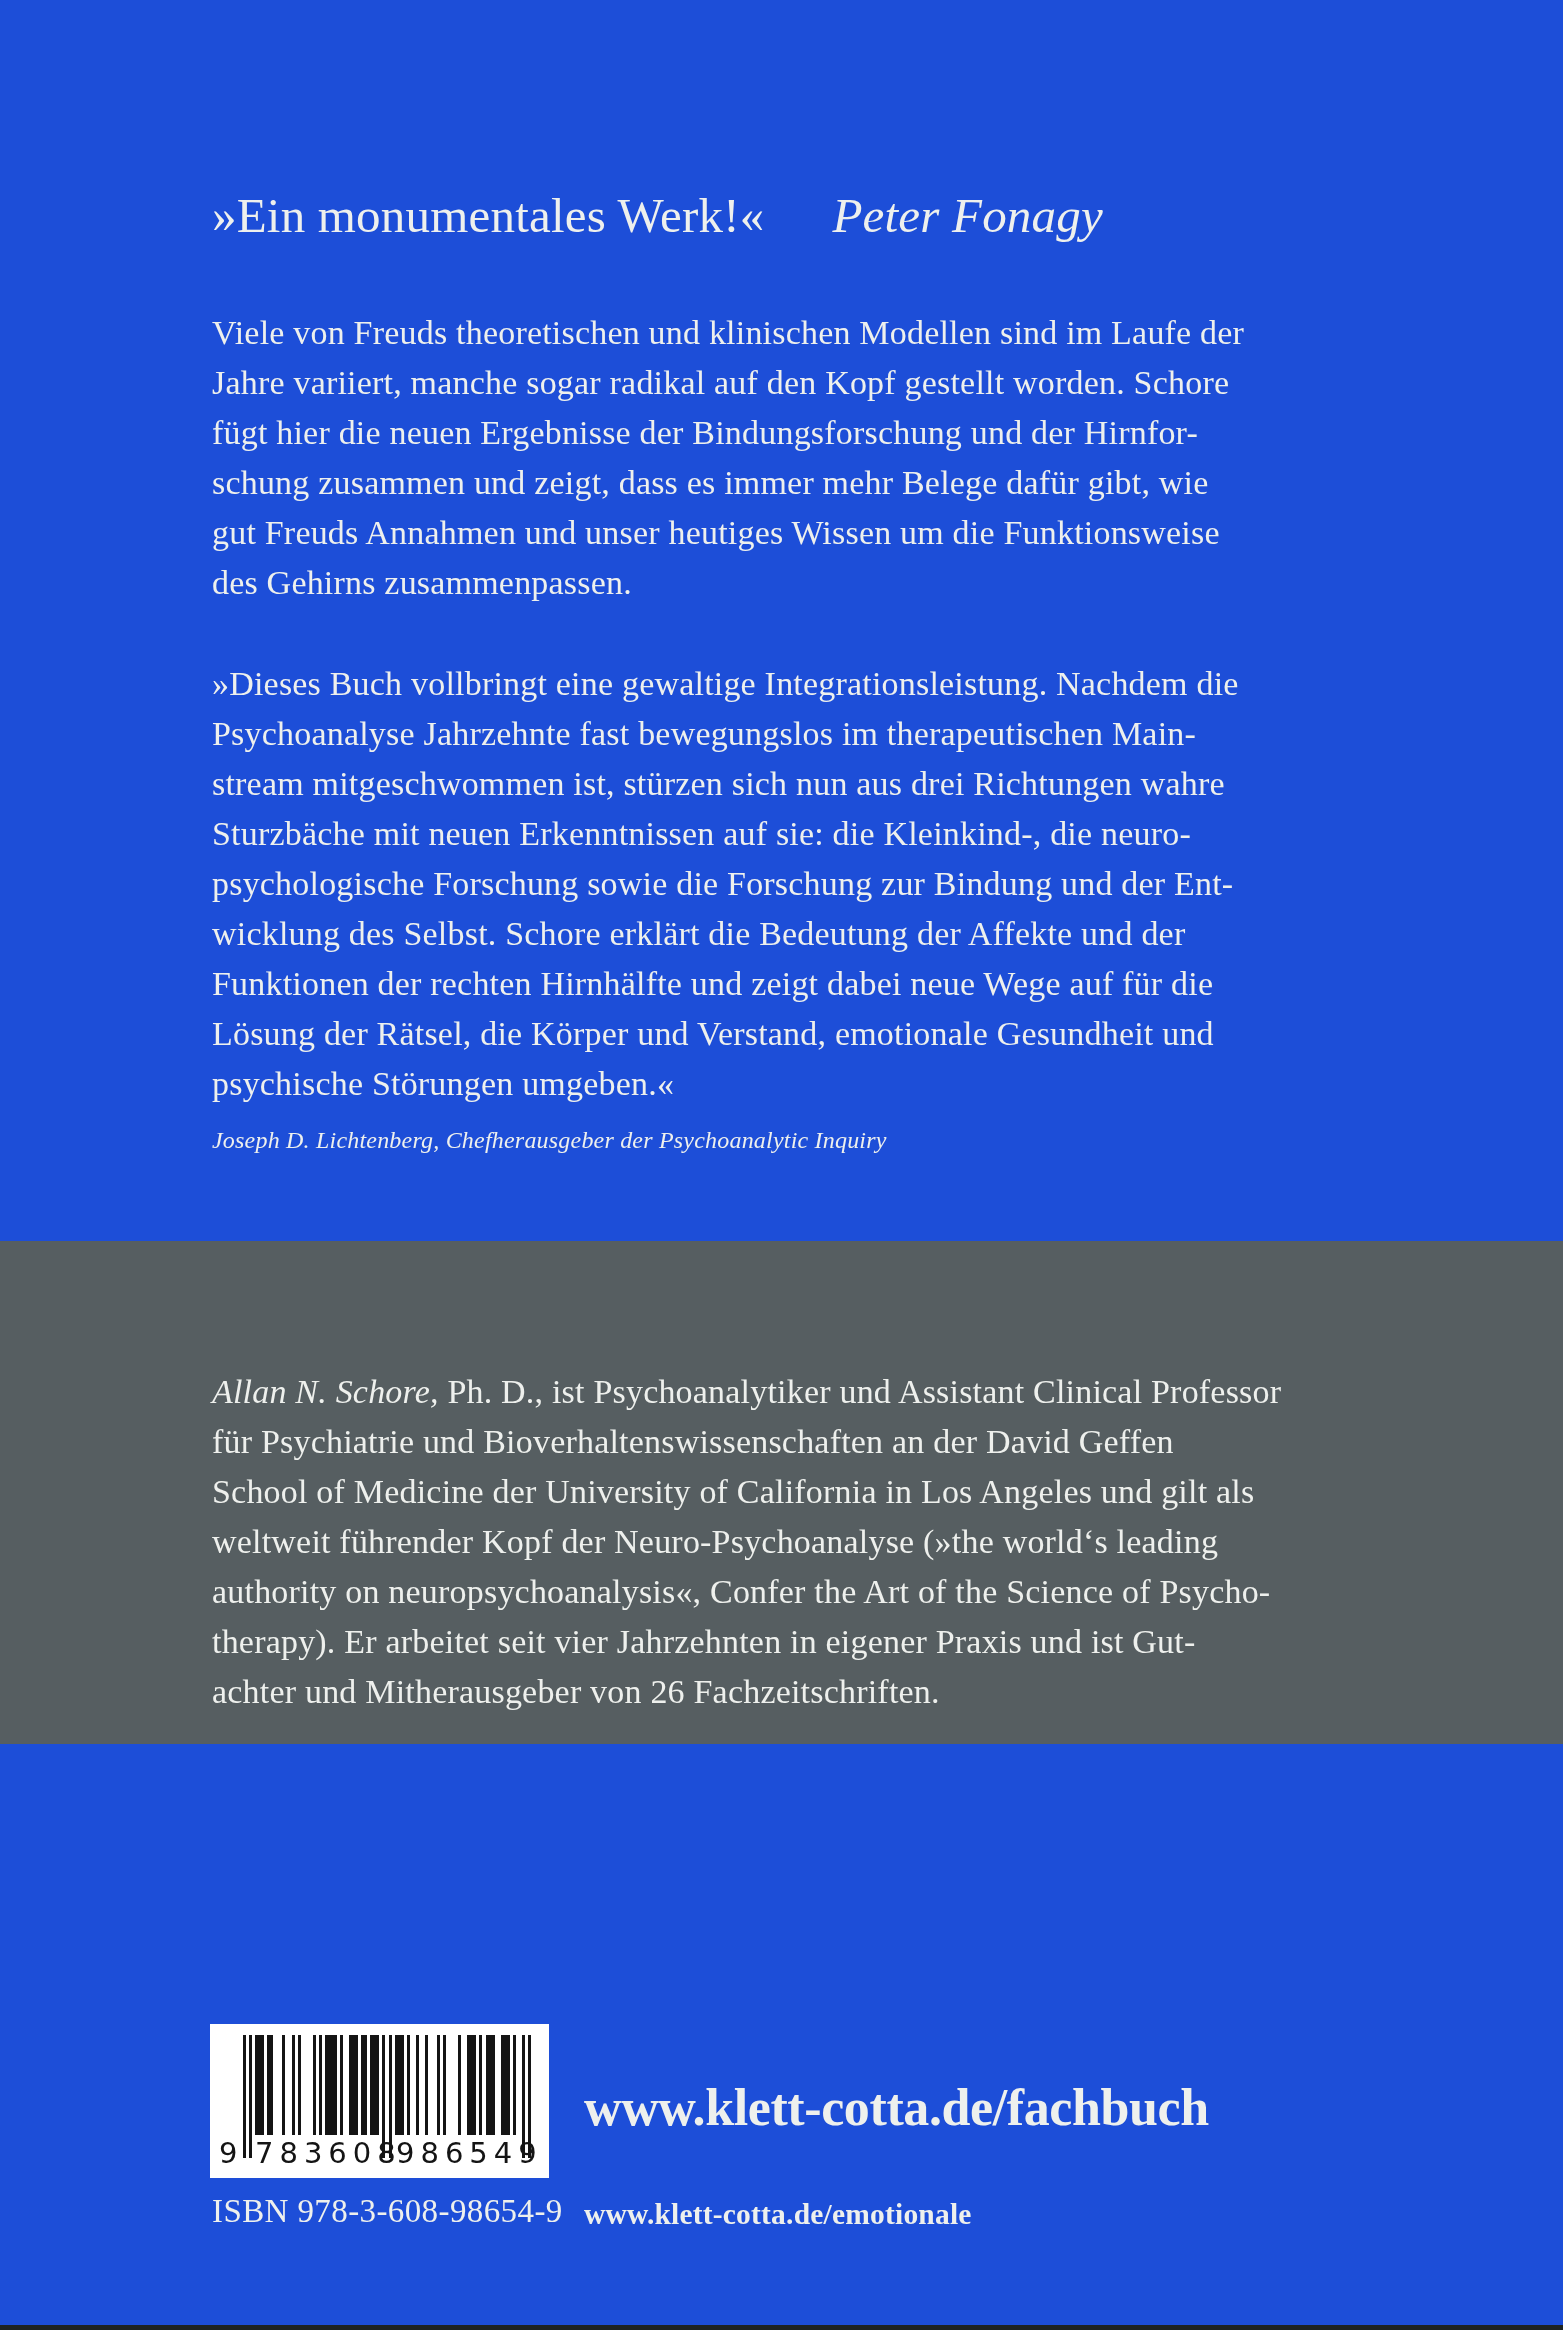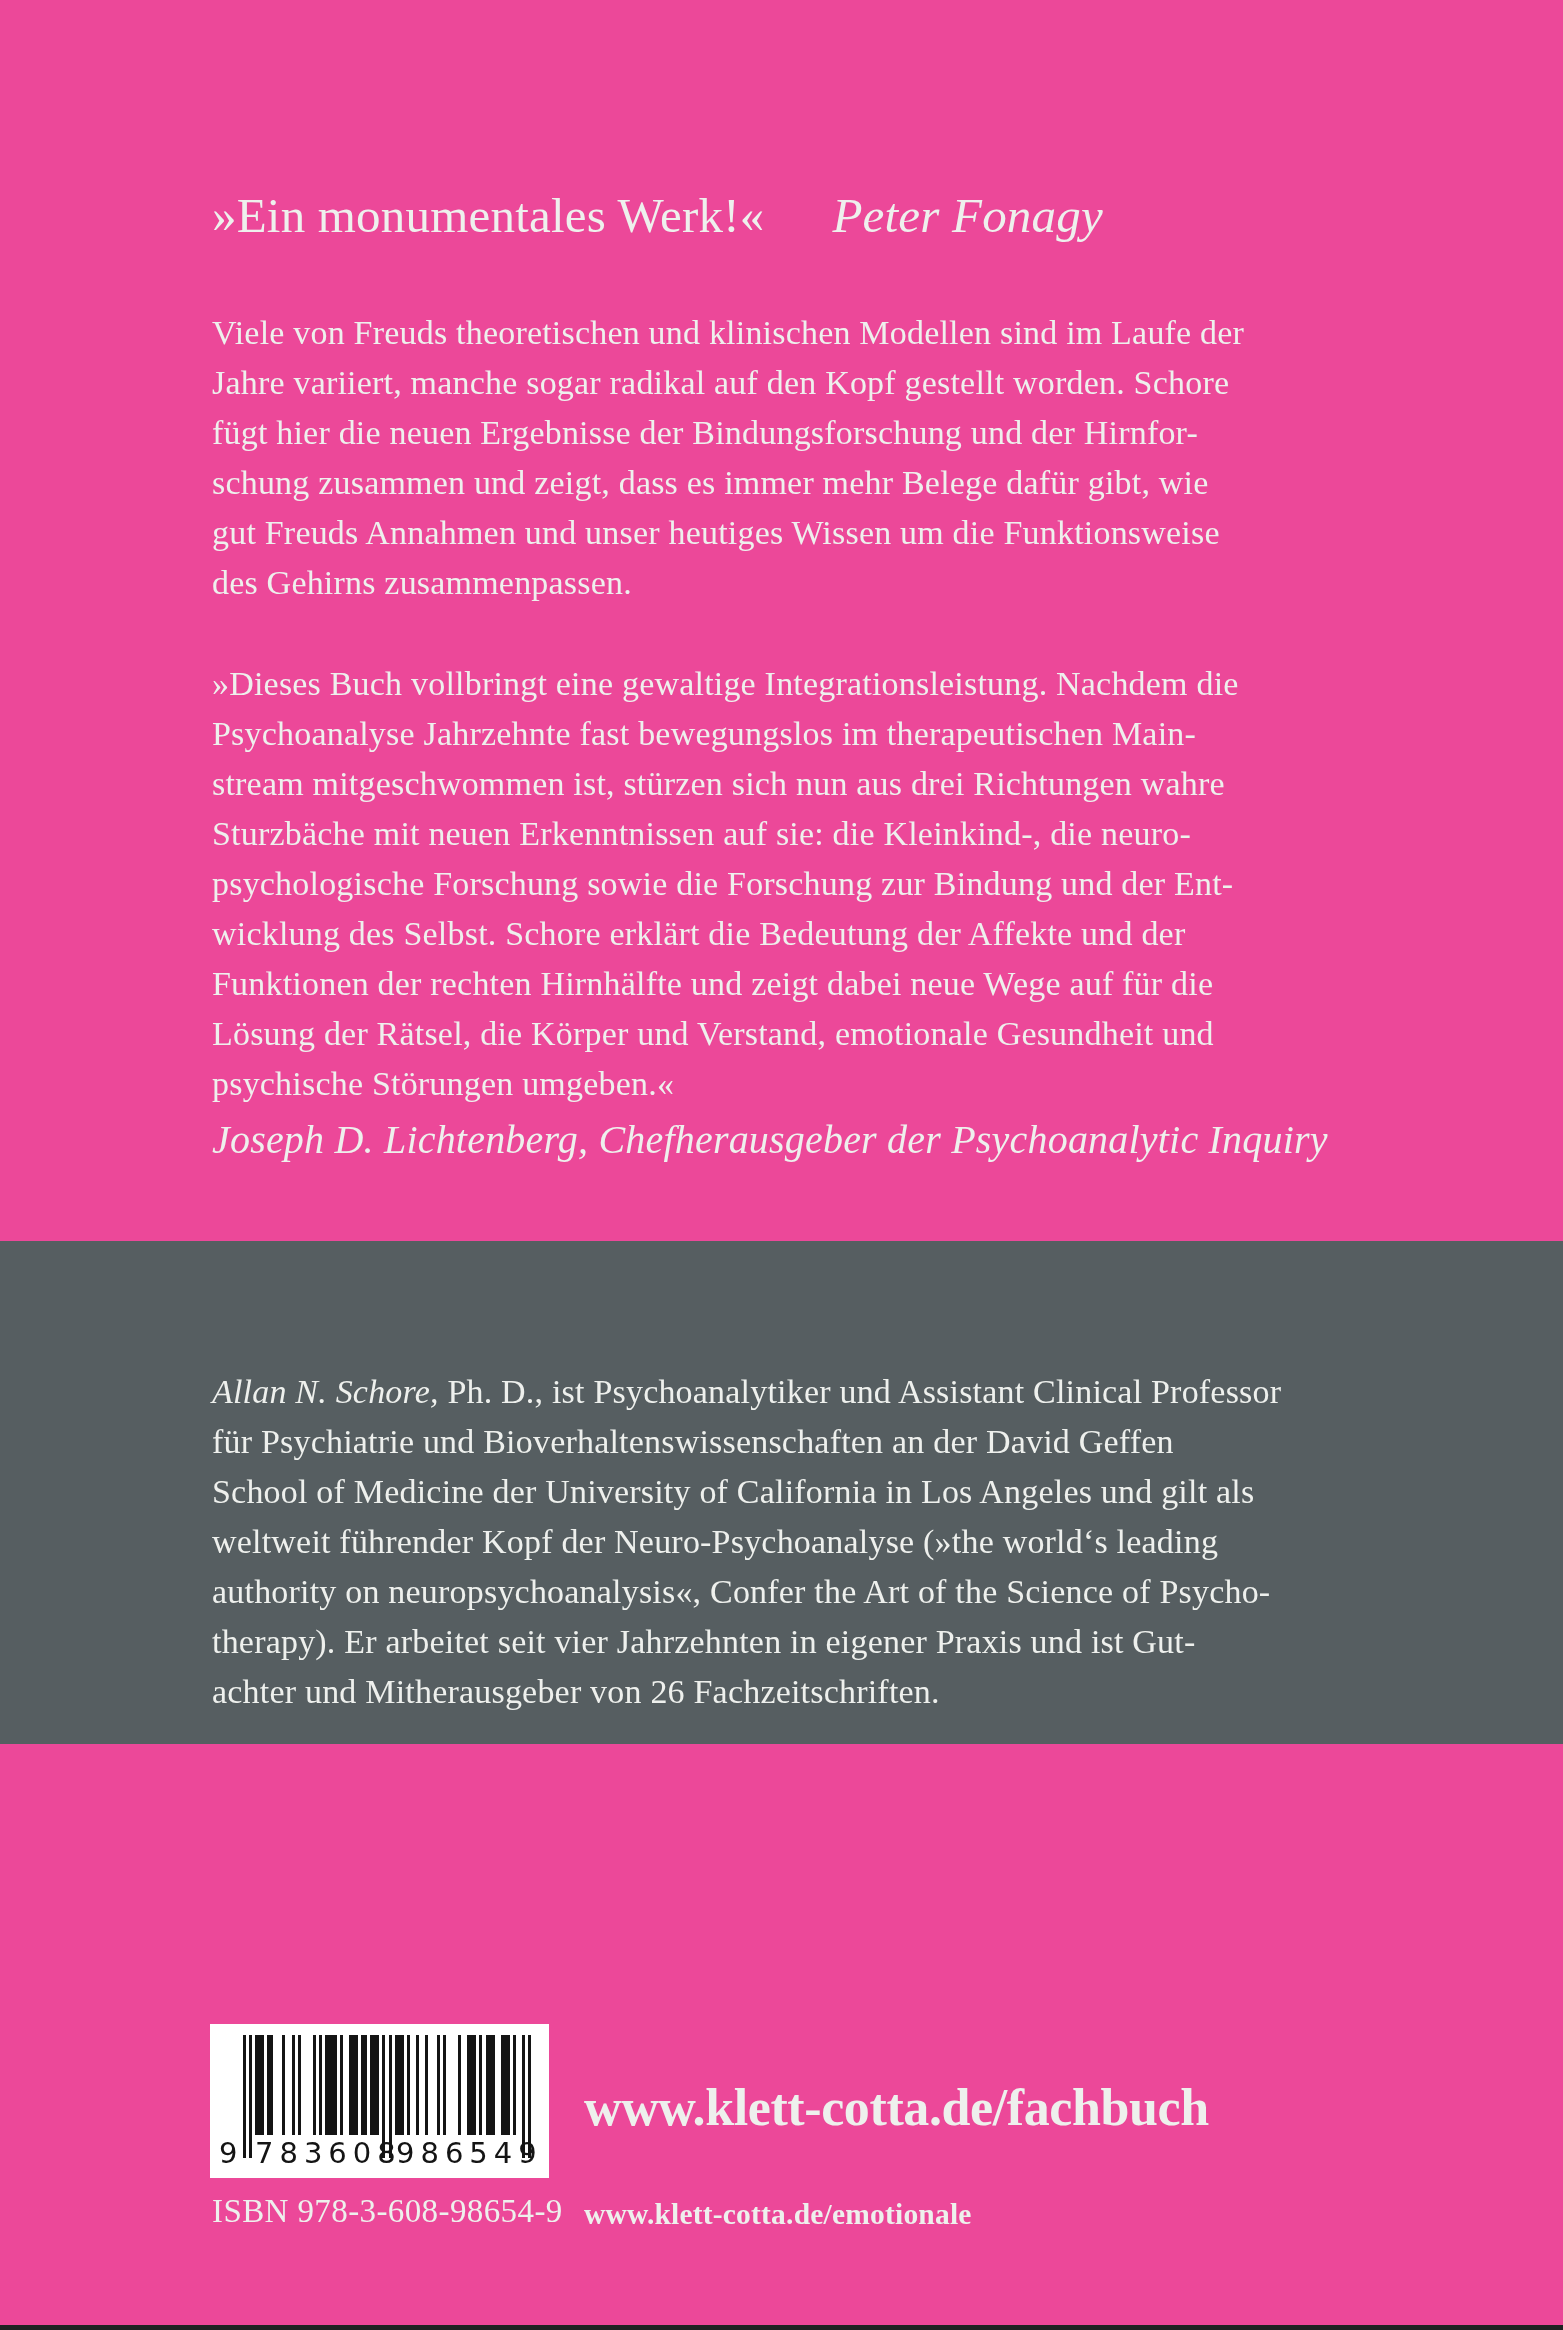--- a/index.html
+++ b/index.html
@@ -1,27 +1,27 @@
 <!DOCTYPE html>
 <html style="font-size:14px"><head>
 <meta charset="utf-8">
 <style>
   html,body{margin:0;padding:0;background:#2f3534;}
   .page{
     position:relative;width:1564px;height:2330px;overflow:hidden;
-    background:#ec4899;color:#eef0ed;
+    background:#1d4ed8;color:#eef0ed;
     font-family:"Liberation Serif","DejaVu Serif",serif;
   }
   .txt{position:absolute;white-space:pre-line;letter-spacing:0.2px;}
   .quote-line{left:212px;top:187px;font-size:49px;line-height:57px;white-space:nowrap;}
   .quote-attr{font-style:italic;margin-left:68px;}
   .body-block{left:212px;width:1251px;font-size:34px;line-height:50px;}
   .p1{top:308px;}
   .p2{top:659px;}
-  .p2-attr{left:212px;top:1115px;font-size:40px;line-height:50px;font-style:italic;}
+  .p2-attr{left:212px;top:1115px;font-size:24px;line-height:50px;font-style:italic;}
   .band{position:absolute;left:0;top:1241px;width:1564px;height:503px;background:#565e61;padding-left:10px;}
   .bio{position:absolute;left:212px;top:76px;width:1251px;font-size:34px;line-height:50px;white-space:pre-line;letter-spacing:0.2px;}
   .bio .name{font-style:italic;}
   .barcode-panel{position:absolute;left:210px;top:2024px;width:339px;height:154px;background:#ffffff;}
   .barcode-bars{position:absolute;left:33px;top:11.3px;width:288px;height:123px;fill:#141414;}
   .bc-digit{position:absolute;bottom:10.4px;color:#141414;font-family:"DejaVu Sans","Liberation Sans",sans-serif;font-size:29px;line-height:29px;}
   .bc-d0{left:5.2px;width:26px;text-align:center;letter-spacing:0;}
   .bc-d1{left:45px;width:123px;text-align:center;letter-spacing:6px;}
   .bc-d2{left:186px;width:125px;letter-spacing:6px;}
   .isbn{left:212px;top:2191px;font-size:33px;line-height:40px;white-space:nowrap;letter-spacing:0.4px;}

